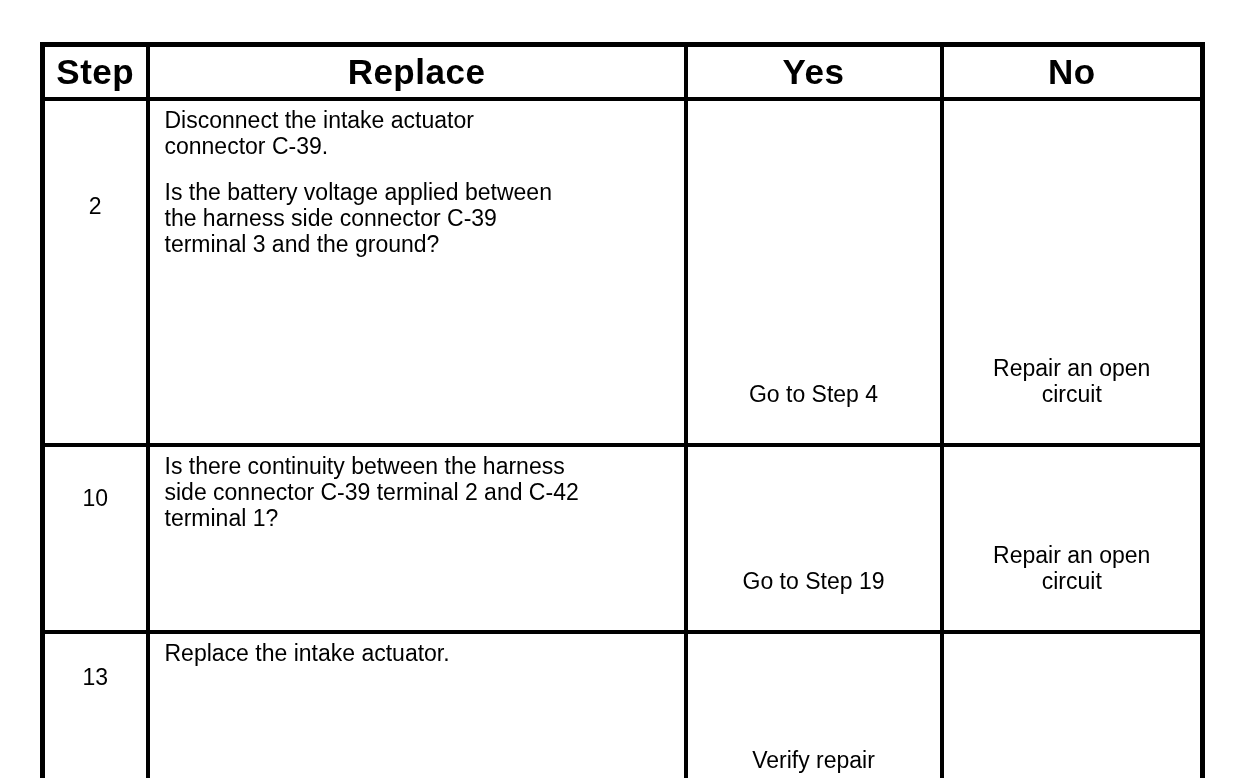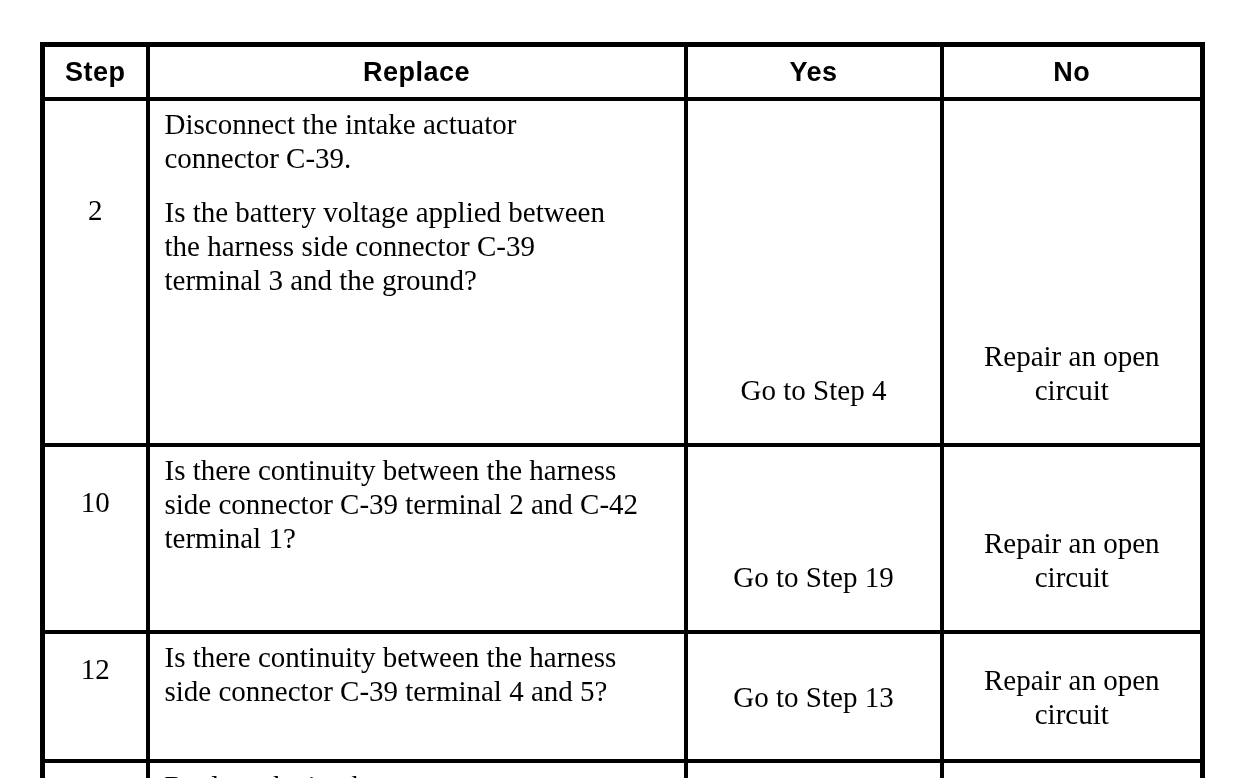--- a/index.html
+++ b/index.html
@@ -22,34 +22,33 @@
   table.troubleshooting, table.troubleshooting td, table.troubleshooting th{
     border:4px solid #000;
   }
   table.troubleshooting{border-width:5px;}
   col.c-step{width:105px;}
   col.c-action{width:538px;}
   col.c-yes{width:256px;}
   col.c-no{width:261px;}
 
   th{
-    font-size:27px;
+    font-size:35px;
     font-weight:bold;
     text-align:center;
     vertical-align:middle;
     height:50px;
     padding:0;
     letter-spacing:0.5px;
   }
   td{
-    font-size:29px;
-    line-height:34px;
+    font-size:23px;
+    line-height:26px;
     padding:0;
     vertical-align:top;
-    font-family:Liberation Serif, serif;
   }
   
   tr.row-0 td{height:250px;}
   tr.row-1 td{height:145px;}
   tr.row-2 td{height:107px;}
   tr.row-3 td{height:139px;}
 
   td.step-cell{
     text-align:center;
     vertical-align:top;
@@ -110,30 +109,20 @@
       <td class="step-cell">10</td>
       <td class="action-cell">
         <p class="para">Is there continuity between the harness
 side connector C-39 terminal 2 and C-42
 terminal 1?</p>
       </td>
       <td class="yes-cell vbottom">Go to Step 19</td>
       <td class="no-cell vbottom">Repair an open
 circuit</td>
     </tr>
-    <tr class="row-2">
-      <td class="step-cell">12</td>
-      <td class="action-cell">
-        <p class="para">Is there continuity between the harness
-side connector C-39 terminal 4 and 5?</p>
-      </td>
-      <td class="yes-cell vmiddle">Go to Step 13</td>
-      <td class="no-cell vmiddle">Repair an open
-circuit</td>
-    </tr>
     <tr class="row-3">
       <td class="step-cell">13</td>
       <td class="action-cell">
         <p class="para">Replace the intake actuator.</p>
 
       </td>
       <td class="yes-cell vbottom-deep">Verify repair</td>
       <td class="no-cell vmiddle"></td>
     </tr>
   </tbody>

